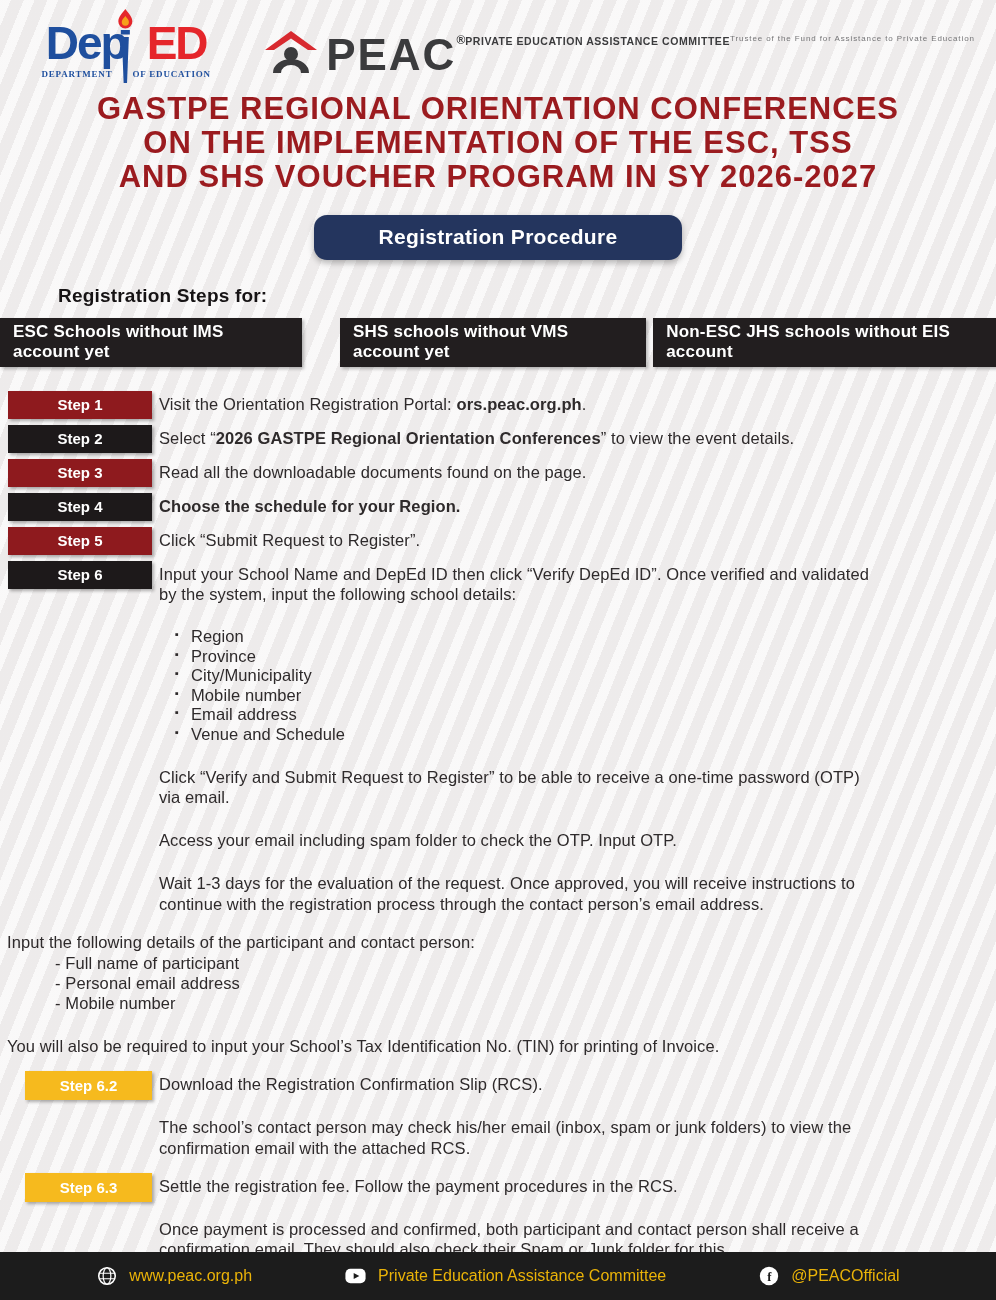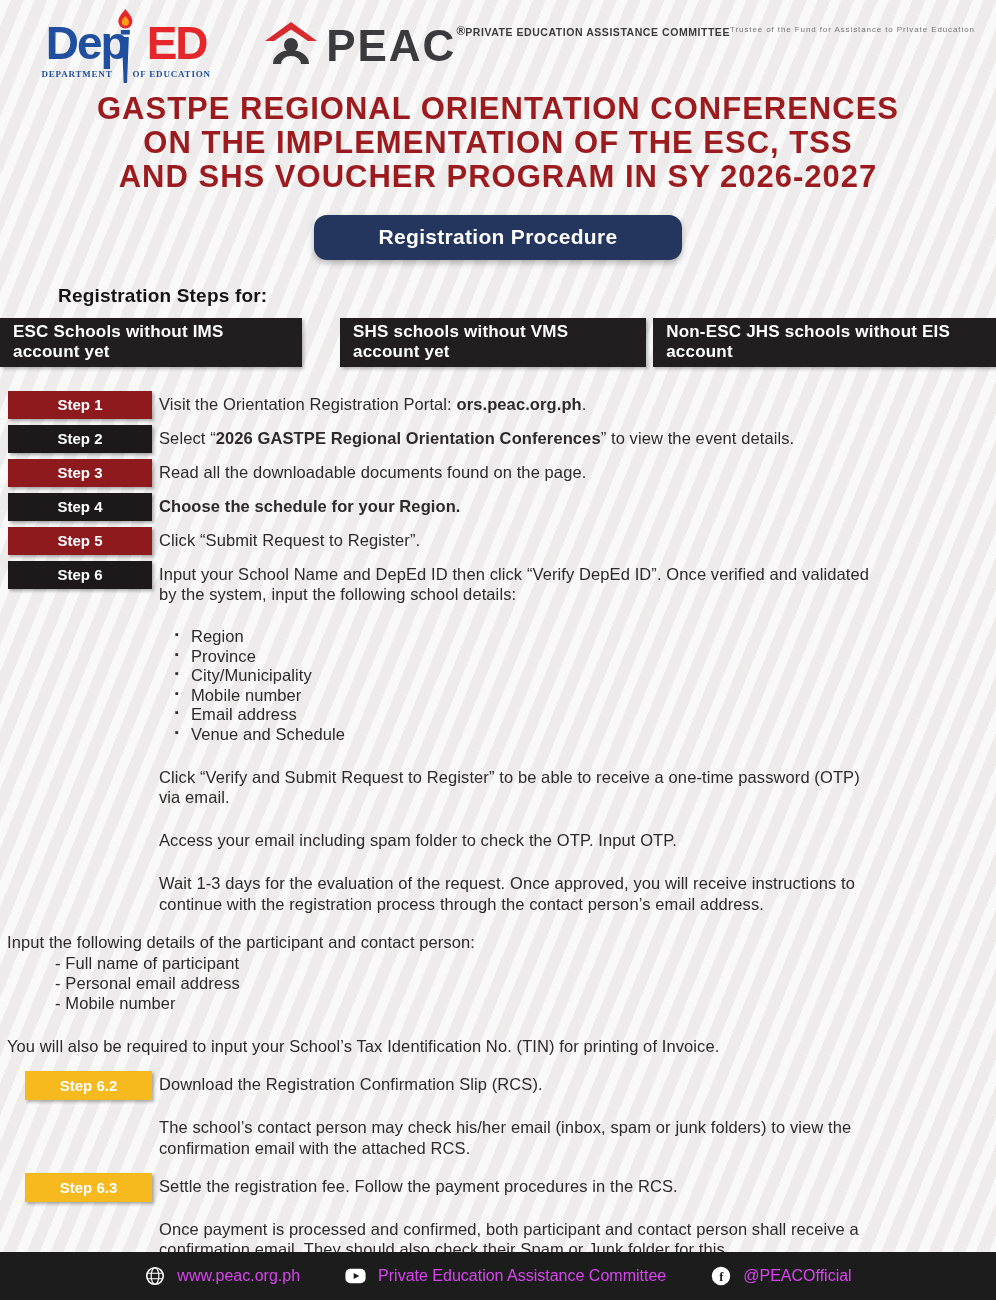--- a/index.html
+++ b/index.html
@@ -11,21 +11,21 @@
     width:996px; height:1300px;
     margin:0 auto;
     background-color:#f3f1f1;
     background-image:repeating-linear-gradient(112deg,
       rgba(255,255,255,0.55) 0px, rgba(255,255,255,0.55) 10px,
       rgba(227,224,224,0.35) 10px, rgba(227,224,224,0.35) 22px);
     overflow:hidden;
   }
 
   
-  .logos { display:flex; justify-content:center; align-items:flex-start; gap:34px; padding-top:22px; }
+  .logos { display:flex; justify-content:center; align-items:flex-end; gap:34px; padding-top:22px; }
 
   .deped { position:relative; text-align:center; width:210px; }
   .deped-word { font-size:46px; font-weight:bold; letter-spacing:-2px; line-height:0.95; }
   .deped-word .dep { color:#1f4f9e; margin-right:20px; }
   .deped-word .ed  { color:#e5262b; }
   .deped-torch { position:absolute; left:50%; top:-15px; transform:translateX(-53%); }
   .deped-sub { display:flex; justify-content:center; gap:20px; margin-top:3px;
                font-family:"Liberation Serif", serif; font-size:9px; letter-spacing:0.8px;
                color:#1f4f9e; font-weight:bold; }
 
@@ -75,22 +75,22 @@
   ul.sq-list li { position:relative; padding-left:16px; line-height:1.18; }
   ul.sq-list li::before { content:'\25AA'; position:absolute; left:0; top:1px; font-size:11px; }
 
   ul.dash-list { list-style:none; margin:1px 0 0; padding:0 0 0 48px; }
   ul.dash-list.blk { margin-top:1px; }
   ul.dash-list li { line-height:1.22; }
   ul.dash-list li::before { content:'- '; }
 
   
   .footer { position:absolute; left:0; bottom:0; width:100%; height:48px; background:#1c1c1c;
-            display:flex; align-items:center; justify-content:center; gap:44px;
-            color:#d946ef; font-size:16px; }
+            display:flex; align-items:center; justify-content:center; gap:92px;
+            color:#eab308; font-size:16px; }
   .f-item { display:flex; align-items:center; gap:11px; }
   .f-icon { display:flex; align-items:center; }
 </style>
 </head>
 <body>
 
 <div class="page">
 
   <div class="logos">
 

